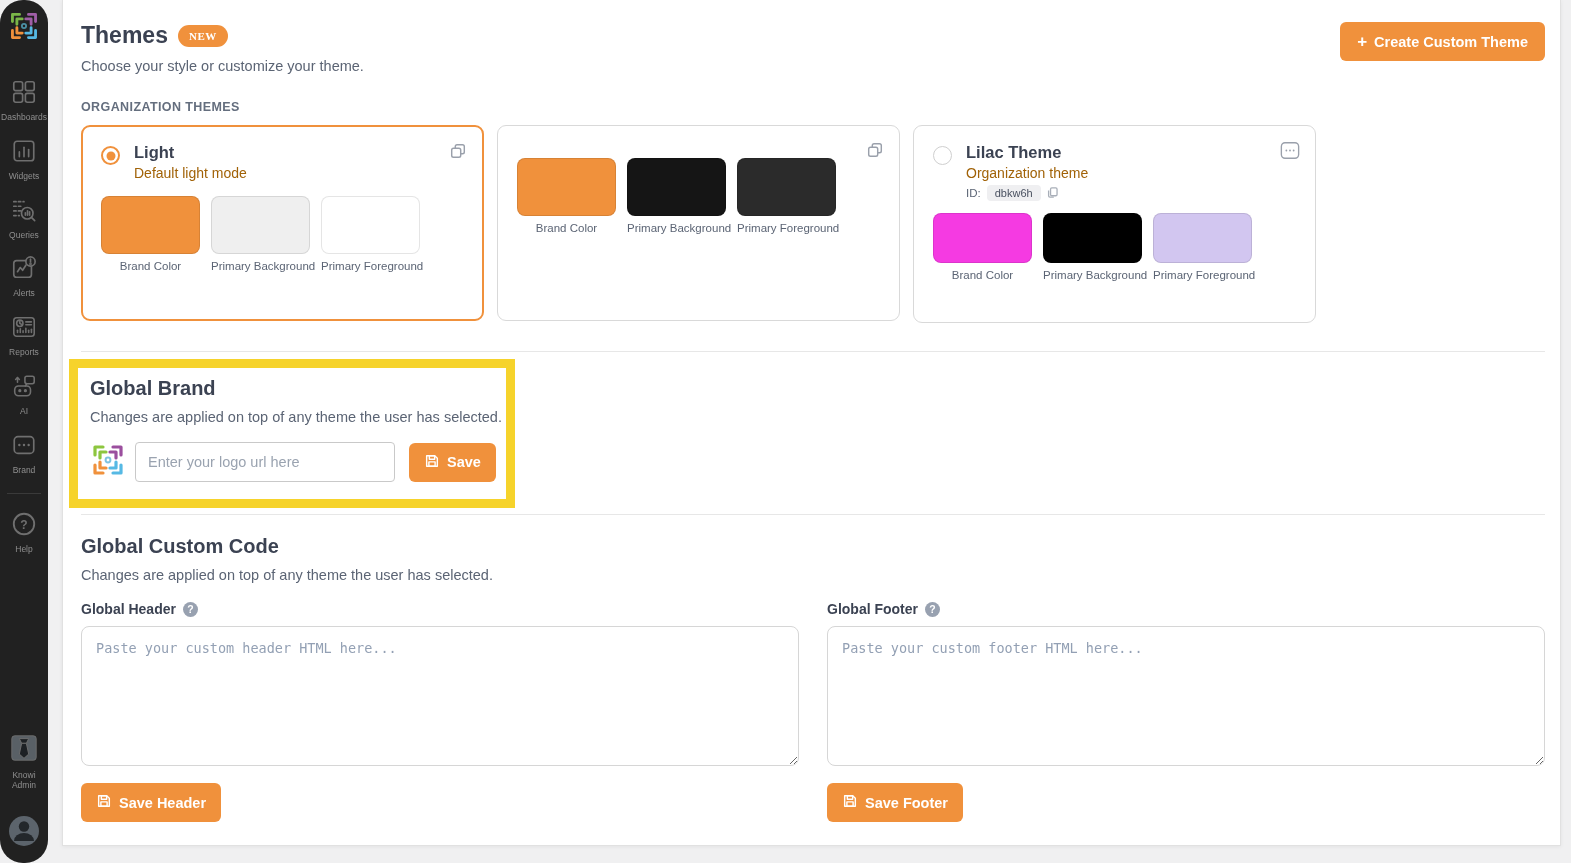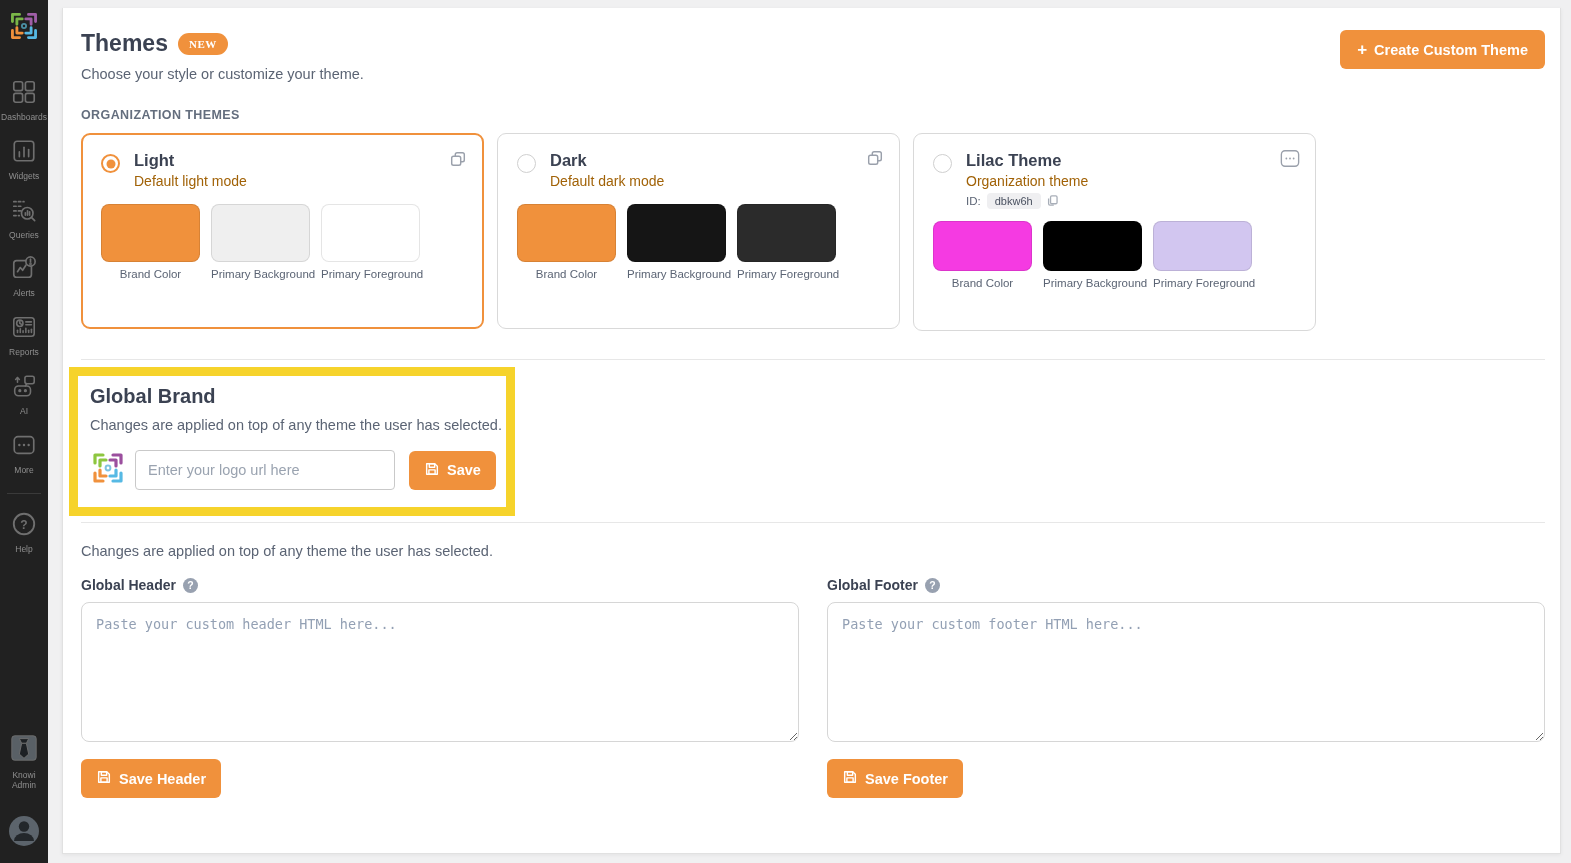--- a/index.html
+++ b/index.html
@@ -7,39 +7,39 @@
   body {
     font-family: "Liberation Sans", sans-serif;
     background: #f0f0f1;
     color: #3b4252;
     position: relative;
   }
 
   
   .sidebar {
     position: absolute; left: 0; top: 0; width: 48px; height: 863px;
-    background: #212121; display: flex; flex-direction: column; align-items: center;
+    background: #212121; display: flex; flex-direction: column; align-items: center; border-radius: 23px;
   }
   .sidebar .logo { margin: 10px 0 26px; }
   .nav-item {
     width: 48px; padding: 7px 0 8px; display: flex; flex-direction: column;
     align-items: center; cursor: pointer;
   }
   .nav-item .lbl {
     margin-top: 4px; font-size: 8.5px; color: #8f8f8f; text-align: center; line-height: 1.15;
   }
   .nav-item svg { stroke: #6f6f6f; }
   .side-divider { width: 34px; border-top: 1px solid #3a3a3a; margin: 10px 0; }
   .side-spacer { flex: 1; }
   .admin-item .lbl { width: 42px; }
   .avatar-wrap { margin: 14px 0 10px; }
 
   
   .panel {
-    position: absolute; left: 62px; top: 8px; width: 1499px; height: 846px;
+    position: absolute; left: 62px; top: 0; width: 1499px; height: 846px;
     background: #ffffff; border: 1px solid #e1e1e1; border-top: none;
     box-shadow: 0 1px 4px rgba(0,0,0,0.06);
     padding: 22px 15px 0 18px;
   }
 
   .page-head { display: flex; justify-content: space-between; align-items: flex-start; }
   .title-row { display: flex; align-items: center; }
   h1 { font-size: 23px; font-weight: bold; color: #3b4252; }
   .new-badge {
     margin-left: 10px; background: #f0913c; color: #fff; font-size: 11px;
@@ -236,21 +236,21 @@
   </div>
 
   <div class="nav-item">
     <span>
       <svg width="26" height="26" viewBox="0 0 28 28" fill="none" stroke-width="1.8">
         <rect x="3.5" y="5" width="21" height="18" rx="4"></rect>
         <circle cx="9" cy="14" r="1.3" fill="#6f6f6f" stroke="none"></circle>
         <circle cx="14" cy="14" r="1.3" fill="#6f6f6f" stroke="none"></circle>
         <circle cx="19" cy="14" r="1.3" fill="#6f6f6f" stroke="none"></circle>
       </svg></span>
-    <span class="lbl">More</span>
+    <span class="lbl">Brand</span>
   </div>
 
   <div class="side-divider"></div>
 
   <div class="nav-item">
     <span>
       <svg width="26" height="26" viewBox="0 0 28 28" fill="none" stroke-width="2">
         <circle cx="14" cy="14" r="11"></circle>
         <text x="14" y="19" text-anchor="middle" font-family="Liberation Sans, sans-serif" font-size="13" font-weight="bold" fill="#6f6f6f" stroke="none">?</text>
       </svg></span>
@@ -321,27 +321,20 @@
           <div class="swatch-lbl">Primary Background</div>
         </div>
         <div class="swatch-col">
           <div class="swatch" style="background: rgb(255, 255, 255);"></div>
           <div class="swatch-lbl">Primary Foreground</div>
         </div>
       </div>
     </div>
 
     <div class="card">
-      <div class="card-top">
-        <span class="radio off"></span>
-        <div>
-          <div class="card-title">Dark</div>
-          <div class="card-sub">Default dark mode</div>
-        </div>
-      </div>
       <span class="card-action">
         <svg width="18" height="18" viewBox="0 0 20 20" fill="none" stroke="#9aa0ab" stroke-width="1.6">
           <rect x="7" y="3" width="10" height="10" rx="2"></rect>
           <rect x="3" y="7" width="10" height="10" rx="2" fill="#ffffff"></rect>
         </svg></span>
       <div class="swatches">
         <div class="swatch-col">
           <div class="swatch" style="background: rgb(240, 145, 60);"></div>
           <div class="swatch-lbl">Brand Color</div>
         </div>
@@ -424,20 +417,21 @@
             <rect x="5.5" y="10" width="7" height="5"></rect>
           </svg></span>
         <span>Save</span>
       </button>
     </div>
   </section>
 
   <hr class="sep" style="margin-top:6px">
 
   <section class="gcc">
+    <h2>Global Custom Code</h2>
     <div class="desc">Changes are applied on top of any theme the user has selected.</div>
 
     <div class="code-cols">
       <div class="code-col">
         <div class="field-label-row">
           <span class="field-label">Global Header</span>
           <span class="qbadge">?</span>
         </div>
         <textarea placeholder="Paste your custom header HTML here..." style=""></textarea>
         <button class="btn">

